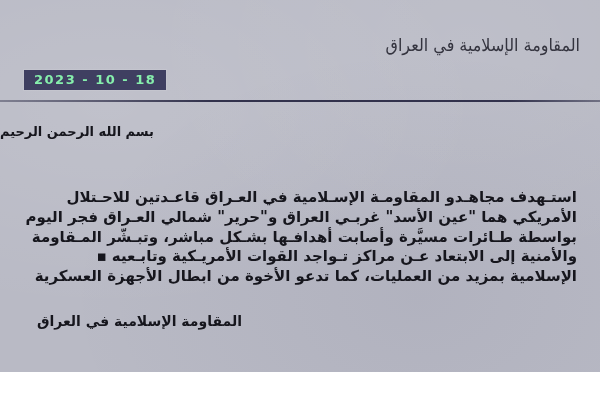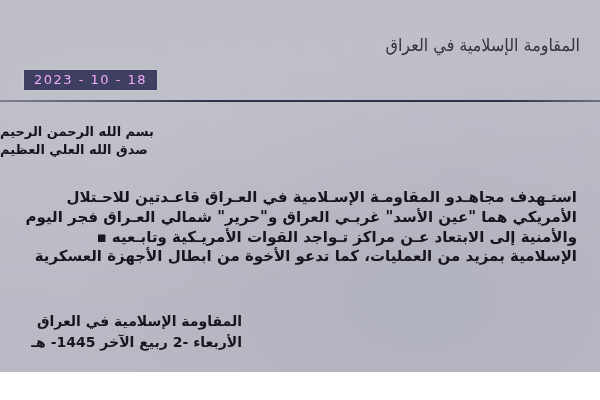--- a/index.html
+++ b/index.html
@@ -27,23 +27,23 @@
     color: #34343f;
     letter-spacing: 0.5px;
     transform: scaleY(1.08);
   }
   .date-badge {
     position: absolute;
     top: 70px;
     left: 24px;
     direction: ltr;
     background: #3f3f61;
-    color: #f0abfc;
+    color: #86efac;
     font-size: 13px;
-    font-weight: normal;
+    font-weight: bold;
     letter-spacing: 1.5px;
     padding: 2px 10px 3px 10px;
     box-shadow: 0 0 0 1px rgba(255,255,255,0.08);
   }
   .rule {
     position: absolute;
     top: 100px;
     left: 0;
     width: 600px;
     height: 2px;
@@ -90,28 +90,27 @@
 <div class="page">
 
   <div class="calligraphy">المقاومة الإسلامية في العراق</div>
 
   <div class="date-badge">2023 - 10 - 18</div>
 
   <div class="rule"></div>
 
   <div class="verse">
     <div class="bismillah">بسم الله الرحمن الرحيم</div>
-    <div class="sadaqa">صدق الله العلي العظيم</div>
   </div>
 
   <div class="body-text">
     <div>استـهدف مجاهـدو المقاومـة الإسـلامية في العـراق قاعـدتين للاحـتلال</div>
     <div>الأمريكي هما "عين الأسد" غربـي العراق و"حرير" شمالي العـراق فجر اليوم</div>
+    <div>بواسطة طـائرات مسيَّرة وأصابت أهدافـها بشـكل مباشر، وتبـشّر المـقاومة</div>
     <div>والأمنية إلى الابتعاد عـن مراكز تـواجد القوات الأمريـكية وتابـعيه ▪</div>
     <div>الإسلامية بمزيد من العمليات، كما تدعو الأخوة من ابطال الأجهزة العسكرية</div>
   </div>
 
   <div class="signature">
     <div>المقاومة الإسلامية في العراق</div>
-    <div>الأربعاء -2 ربيع الآخر 1445- هـ</div>
   </div>
 
 </div>
 
 </body></html>

